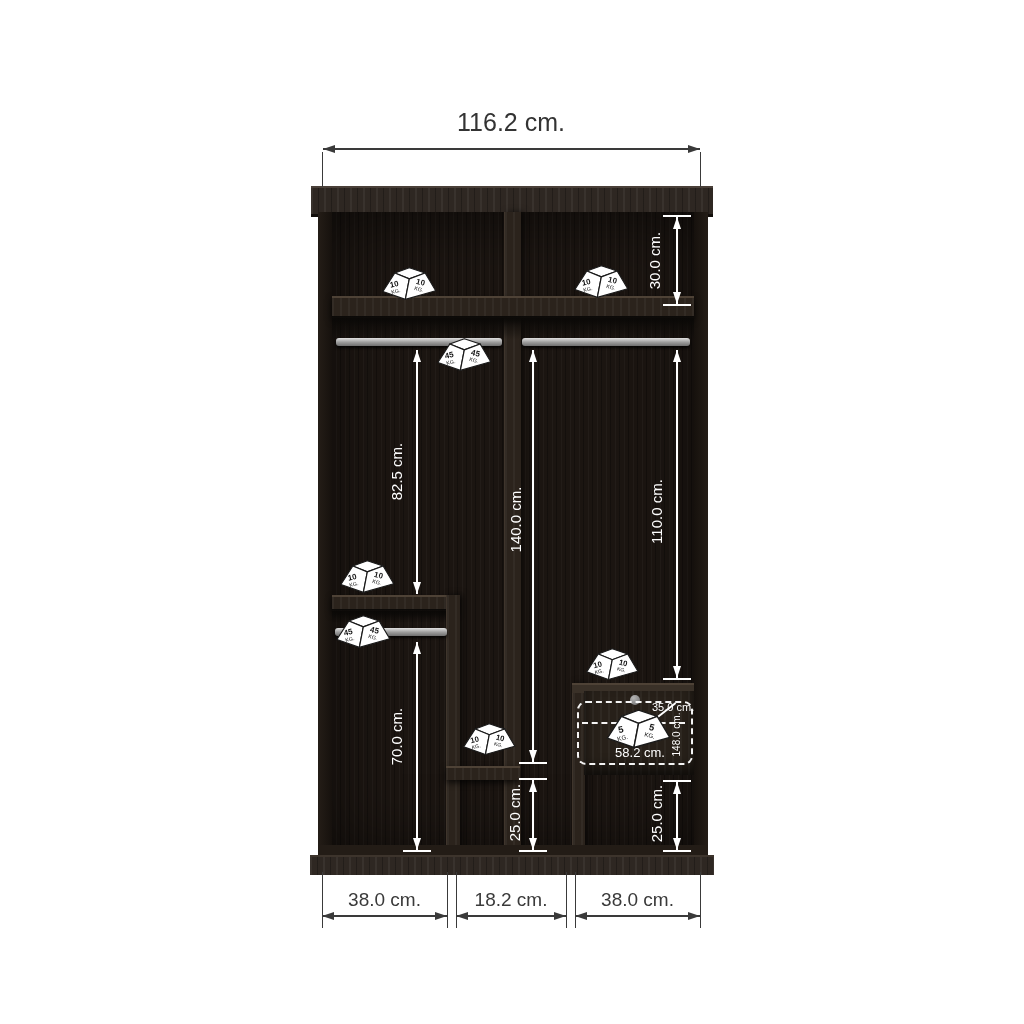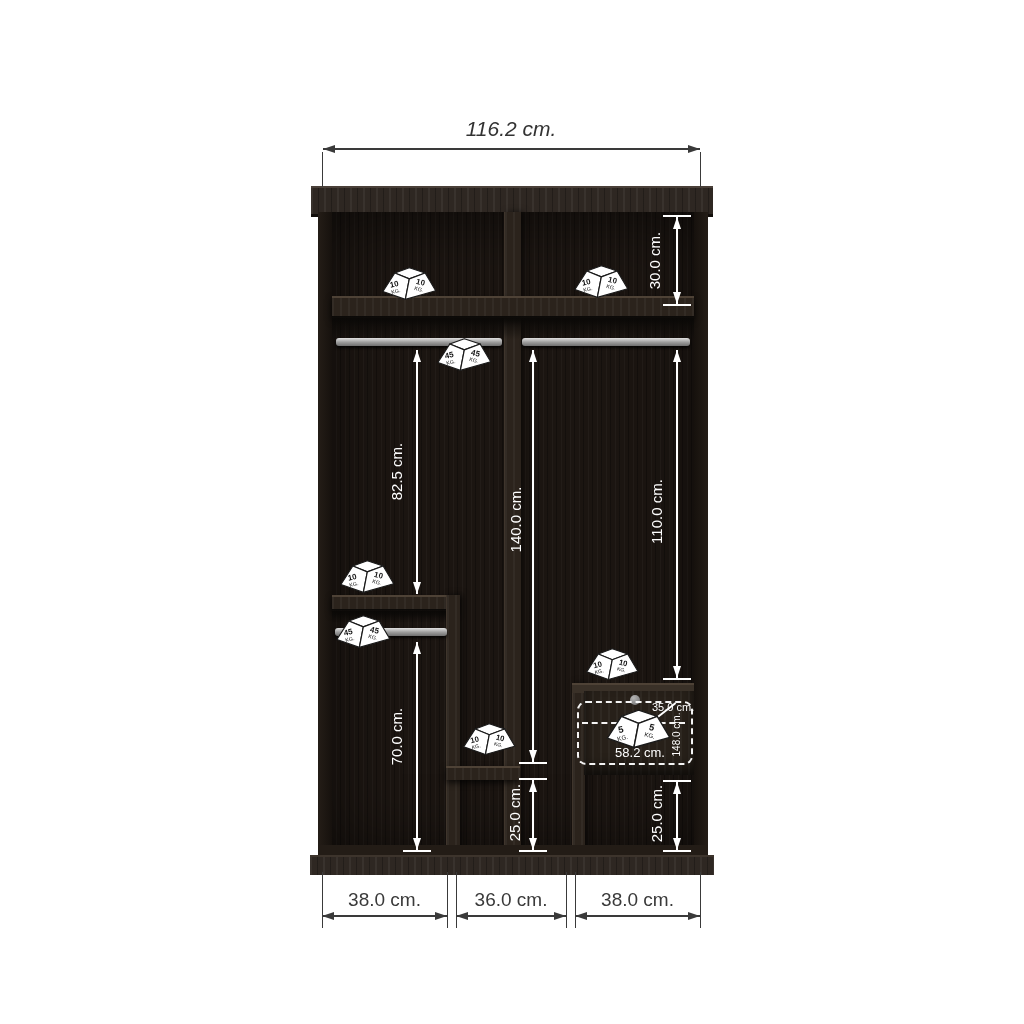--- a/index.html
+++ b/index.html
@@ -73,21 +73,21 @@
   <div class="abs dashedline" style="left:582px;top:722px;width:103px;height:0;"></div>
 
   <div class="abs" style="left:318px;top:845px;width:390px;height:12px;background:#231c16;"></div>
   <div class="abs board" style="left:310px;top:855px;width:404px;height:18px;border-top:2px solid #3d342c;"></div>
 
   <div class="abs dim-label" style="left:652px;top:701px;font-size:11px;">35.0 cm.</div>
   <div class="abs leader" style="left:655px;top:718px;width:26px;transform:rotate(-38deg);"></div>
   <div class="abs dim-label" style="left:600px;top:745px;width:80px;font-size:13px;">58.2 cm.</div>
   <div class="abs dim-label rot" style="left:636px;top:729px;width:80px;font-size:10px;">148.0 cm.</div>
 
-  <div class="abs dim-label dark" style="left:431px;top:117px;width:160px;font-size:21px;font-style:italic;">116.2 cm.</div>
+  <div class="abs dim-label dark" style="left:431px;top:108px;width:160px;font-size:25px;">116.2 cm.</div>
 
 <div style="position: absolute; left: 322px; top: 152px; width: 1px; height: 35px; background: rgb(58, 58, 58);"></div>
     <div style="position: absolute; left: 700px; top: 152px; width: 1px; height: 35px; background: rgb(58, 58, 58);"></div>
     <div style="position: absolute; left: 323px; top: 148px; width: 377px; height: 2px; background: rgb(58, 58, 58);"></div>
     <div style="position: absolute; width: 0px; height: 0px; left: 323px; top: 144.5px; border-top: 4.5px solid transparent; border-bottom: 4.5px solid transparent; border-right: 12px solid rgb(58, 58, 58);"></div>
     <div style="position: absolute; width: 0px; height: 0px; left: 688px; top: 144.5px; border-top: 4.5px solid transparent; border-bottom: 4.5px solid transparent; border-left: 12px solid rgb(58, 58, 58);"></div>
     <div style="position: absolute; left: 676.25px; top: 217px; width: 1.5px; height: 87px; background: rgb(255, 255, 255);"></div>
     <div style="position: absolute; width: 0px; height: 0px; left: 672.5px; top: 217px; border-left: 4.5px solid transparent; border-right: 4.5px solid transparent; border-bottom: 12px solid rgb(255, 255, 255);"></div>
     <div style="position: absolute; width: 0px; height: 0px; left: 672.5px; top: 292px; border-left: 4.5px solid transparent; border-right: 4.5px solid transparent; border-top: 12px solid rgb(255, 255, 255);"></div>
     <div style="position: absolute; left: 663px; top: 215px; width: 28px; height: 2px; background: rgb(255, 255, 255);"></div>
@@ -130,21 +130,21 @@
     <div style="position: absolute; left: 566px; top: 872px; width: 1px; height: 56px; background: rgb(58, 58, 58);"></div>
     <div style="position: absolute; left: 575px; top: 872px; width: 1px; height: 56px; background: rgb(58, 58, 58);"></div>
     <div style="position: absolute; left: 700px; top: 872px; width: 1px; height: 56px; background: rgb(58, 58, 58);"></div>
     <div style="position: absolute; left: 322px; top: 915px; width: 125px; height: 2px; background: rgb(58, 58, 58);"></div>
     <div style="position: absolute; width: 0px; height: 0px; left: 322px; top: 911.5px; border-top: 4.5px solid transparent; border-bottom: 4.5px solid transparent; border-right: 12px solid rgb(58, 58, 58);"></div>
     <div style="position: absolute; width: 0px; height: 0px; left: 435px; top: 911.5px; border-top: 4.5px solid transparent; border-bottom: 4.5px solid transparent; border-left: 12px solid rgb(58, 58, 58);"></div>
     <div style="position: absolute; left: 314.5px; top: 889px; width: 140px; text-align: center; color: rgb(58, 58, 58); font-size: 19px; white-space: nowrap;">38.0 cm.</div>
     <div style="position: absolute; left: 456px; top: 915px; width: 110px; height: 2px; background: rgb(58, 58, 58);"></div>
     <div style="position: absolute; width: 0px; height: 0px; left: 456px; top: 911.5px; border-top: 4.5px solid transparent; border-bottom: 4.5px solid transparent; border-right: 12px solid rgb(58, 58, 58);"></div>
     <div style="position: absolute; width: 0px; height: 0px; left: 554px; top: 911.5px; border-top: 4.5px solid transparent; border-bottom: 4.5px solid transparent; border-left: 12px solid rgb(58, 58, 58);"></div>
-    <div style="position: absolute; left: 441px; top: 889px; width: 140px; text-align: center; color: rgb(58, 58, 58); font-size: 19px; white-space: nowrap;">36.0 cm.</div>
+    <div style="position: absolute; left: 441px; top: 889px; width: 140px; text-align: center; color: rgb(58, 58, 58); font-size: 19px; white-space: nowrap;">18.2 cm.</div>
     <div style="position: absolute; left: 575px; top: 915px; width: 125px; height: 2px; background: rgb(58, 58, 58);"></div>
     <div style="position: absolute; width: 0px; height: 0px; left: 575px; top: 911.5px; border-top: 4.5px solid transparent; border-bottom: 4.5px solid transparent; border-right: 12px solid rgb(58, 58, 58);"></div>
     <div style="position: absolute; width: 0px; height: 0px; left: 688px; top: 911.5px; border-top: 4.5px solid transparent; border-bottom: 4.5px solid transparent; border-left: 12px solid rgb(58, 58, 58);"></div>
     <div style="position: absolute; left: 567.5px; top: 889px; width: 140px; text-align: center; color: rgb(58, 58, 58); font-size: 19px; white-space: nowrap;">38.0 cm.</div>
     <svg viewBox="0 0 100 68" width="66" height="45" style="position: absolute; left: 375px; top: 265px;">
       <polygon points="30,12 52,4 76,12 52,21" fill="#ffffff" stroke="#1a1a1a" stroke-width="1.8" stroke-linejoin="round"></polygon>
       <polygon points="30,12 52,21 46,52 12,40" fill="#ffffff" stroke="#1a1a1a" stroke-width="1.8" stroke-linejoin="round"></polygon>
       <polygon points="52,21 76,12 92,39 46,52" fill="#ffffff" stroke="#1a1a1a" stroke-width="1.8" stroke-linejoin="round"></polygon>
       <text transform="translate(30,33) rotate(-13)" text-anchor="middle" fill="#111" font-family="&quot;Liberation Sans&quot;, sans-serif"><tspan x="0" dy="0" font-size="12" font-weight="bold">10</tspan><tspan x="0" dy="9.5" font-size="8">KG.</tspan></text>
       <text transform="translate(68,30) rotate(14)" text-anchor="middle" fill="#111" font-family="&quot;Liberation Sans&quot;, sans-serif"><tspan x="0" dy="0" font-size="12" font-weight="bold">10</tspan><tspan x="0" dy="9.5" font-size="8">KG.</tspan></text>

